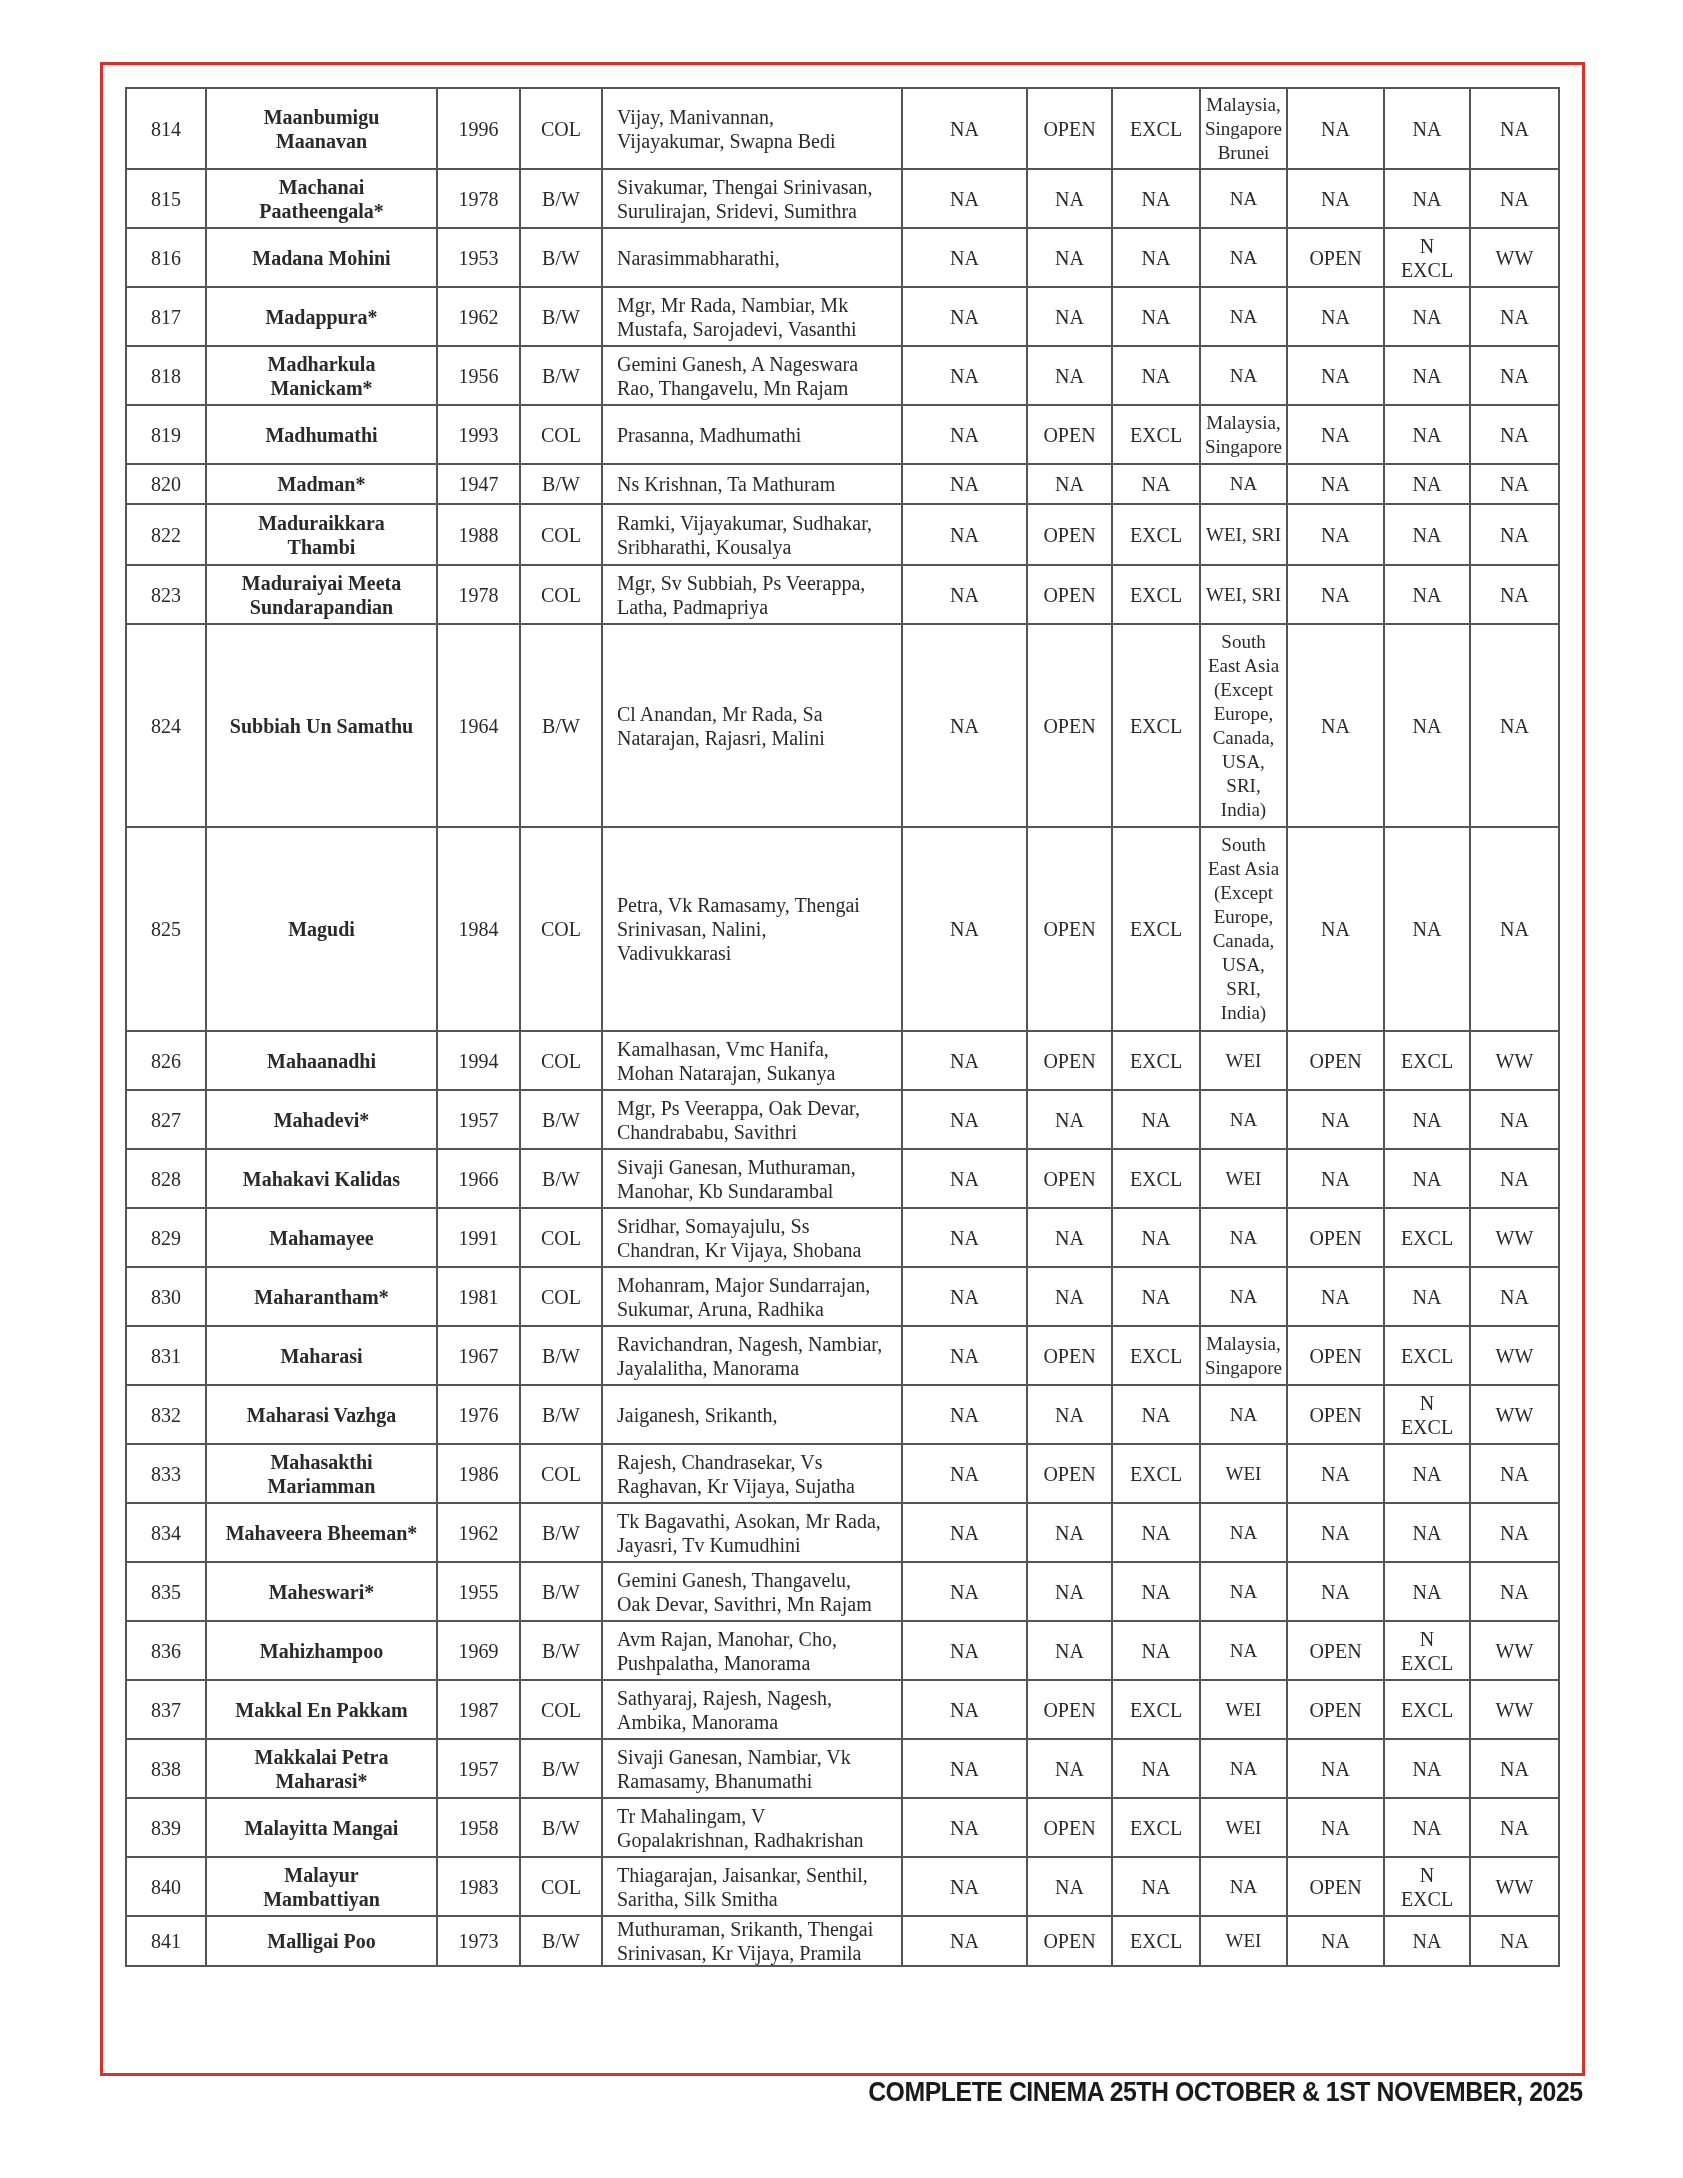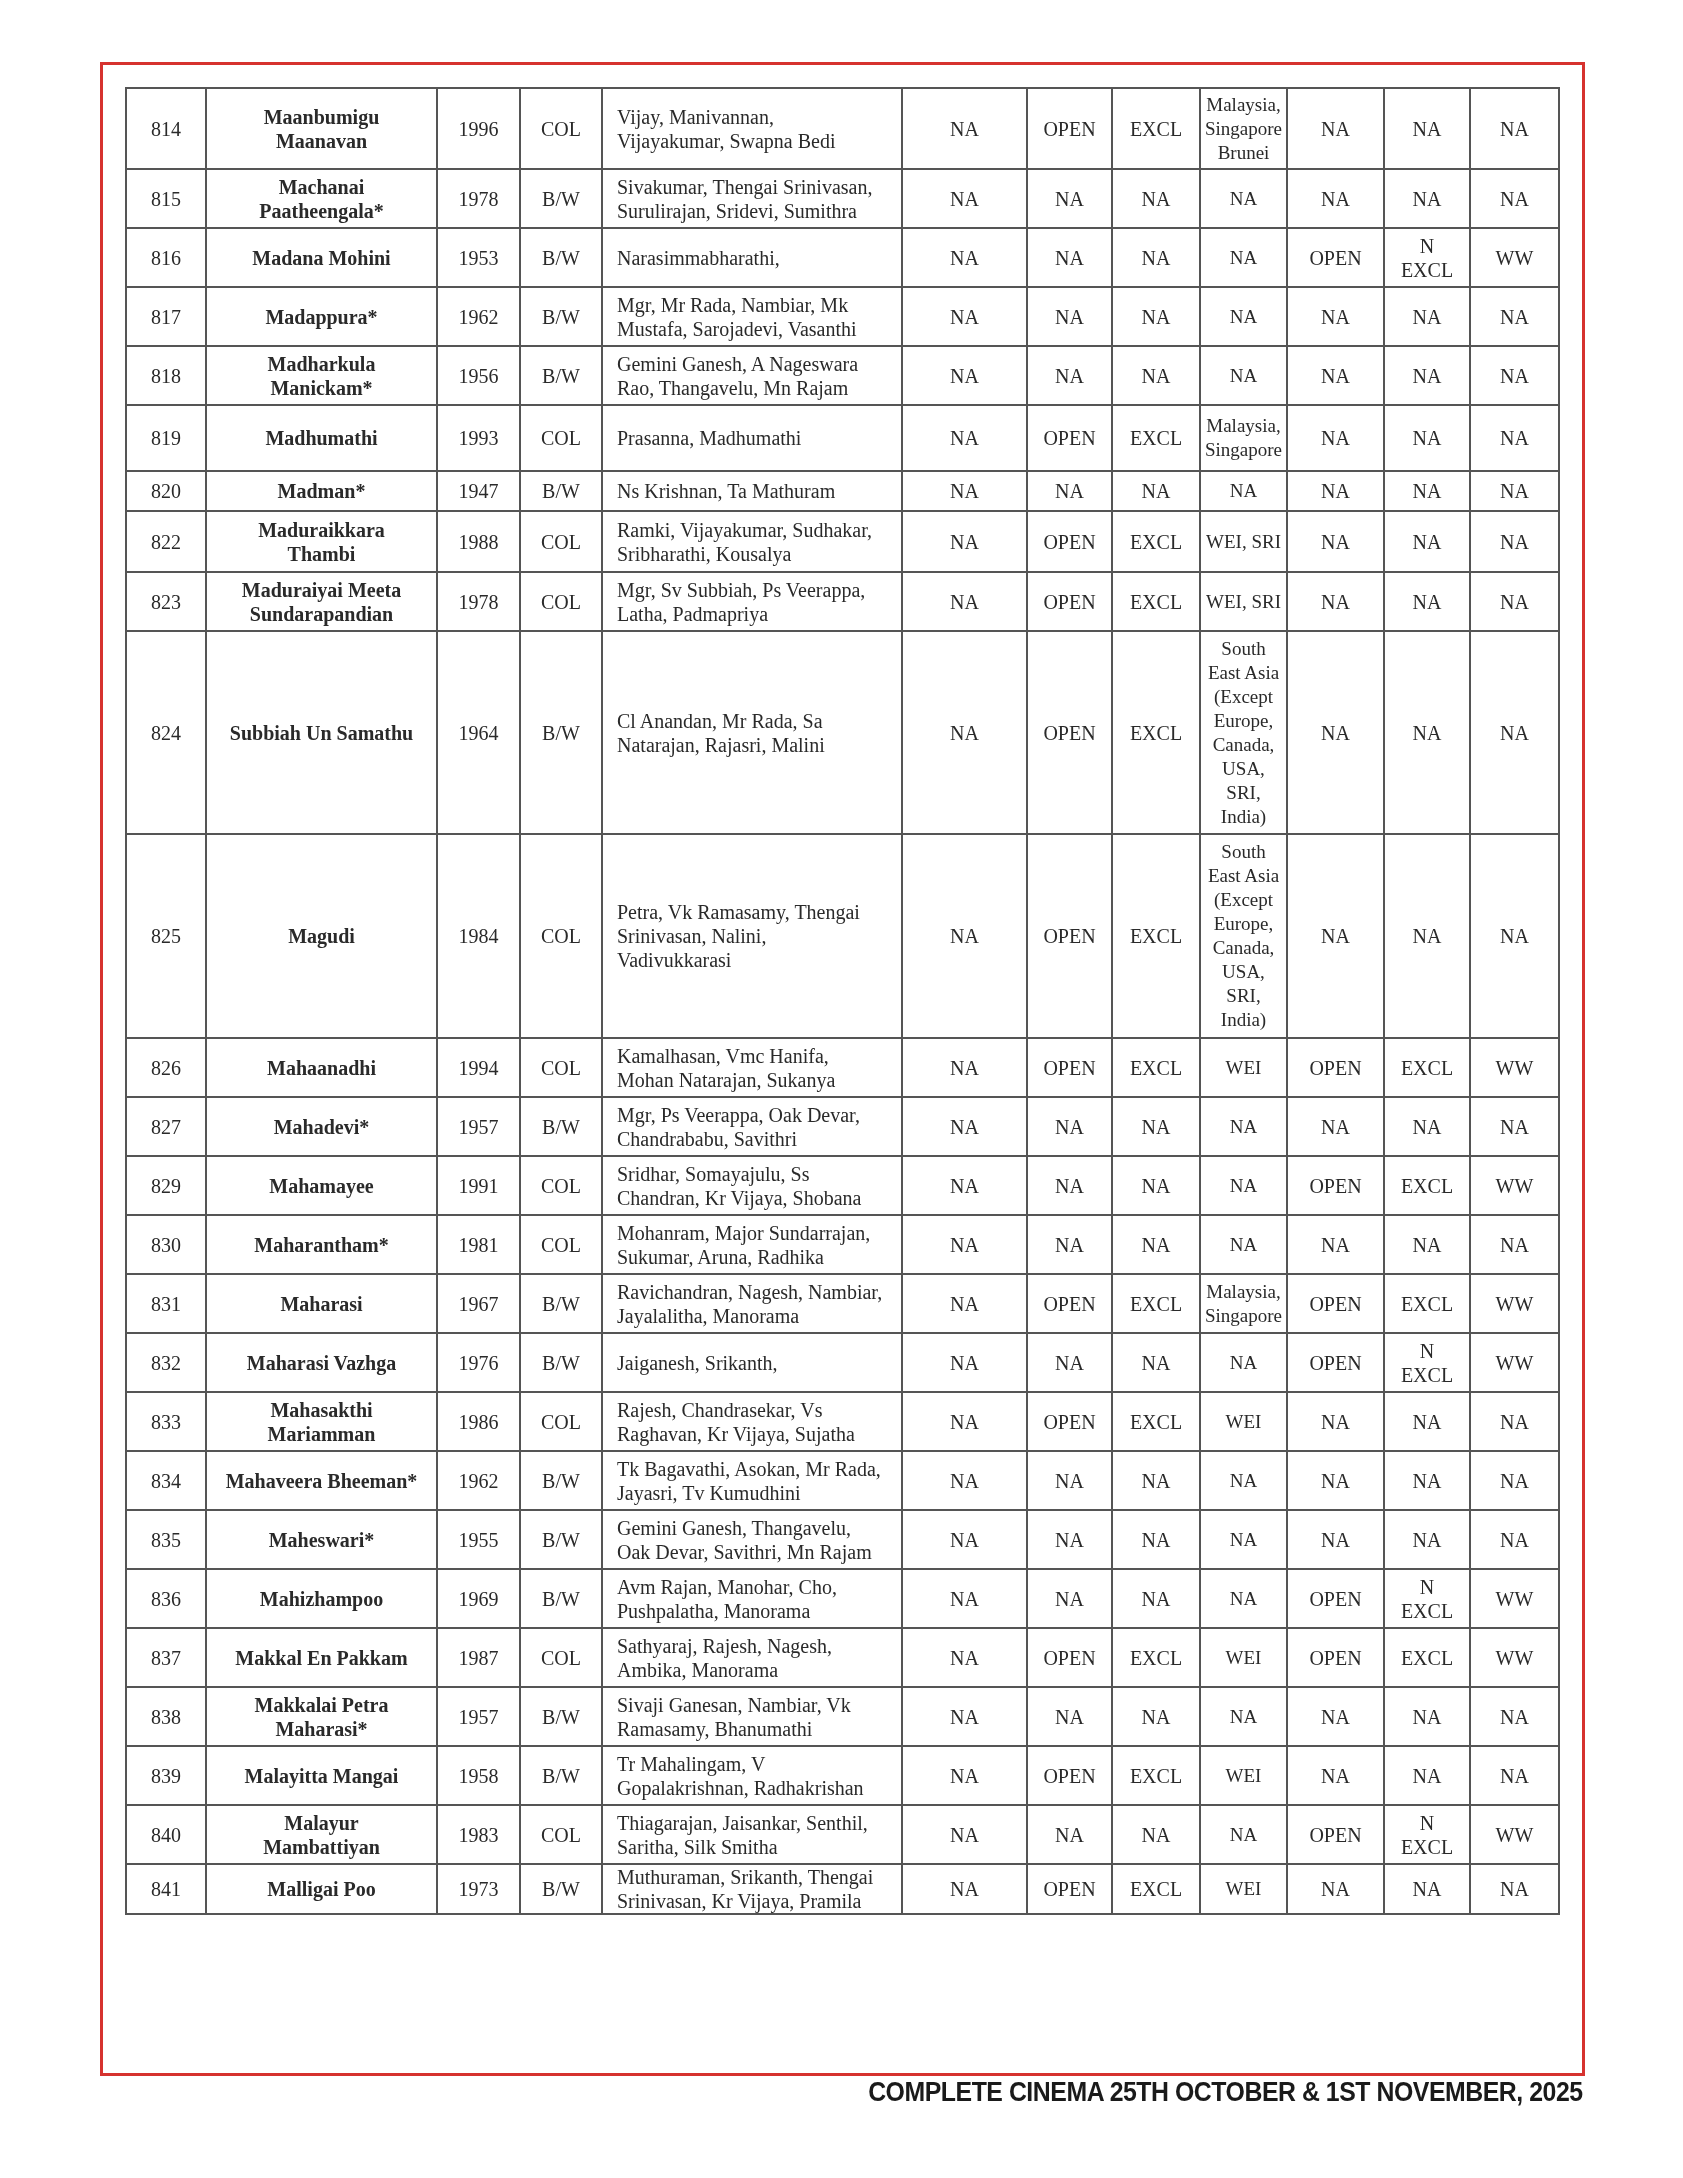--- a/index.html
+++ b/index.html
@@ -114,21 +114,21 @@
         <td class="cast ml">Gemini Ganesh, A Nageswara
 Rao, Thangavelu, Mn Rajam</td>
         <td class="ml">NA</td>
         <td class="ml">NA</td>
         <td class="ml">NA</td>
         <td class="region ml">NA</td>
         <td class="ml">NA</td>
         <td class="ml">NA</td>
         <td class="ml">NA</td>
       </tr>
-      <tr style="height: 66px;">
+      <tr style="height: 59px;">
         <td class="">819</td>
         <td class="title ml">Madhumathi</td>
         <td class="">1993</td>
         <td class="">COL</td>
         <td class="cast ml">Prasanna, Madhumathi</td>
         <td class="ml">NA</td>
         <td class="ml">OPEN</td>
         <td class="ml">EXCL</td>
         <td class="region ml">Malaysia,
 Singapore</td>
@@ -251,20 +251,35 @@
 Chandrababu, Savithri</td>
         <td class="ml">NA</td>
         <td class="ml">NA</td>
         <td class="ml">NA</td>
         <td class="region ml">NA</td>
         <td class="ml">NA</td>
         <td class="ml">NA</td>
         <td class="ml">NA</td>
       </tr>
       <tr style="height: 59px;">
+        <td class="">828</td>
+        <td class="title ml">Mahakavi Kalidas</td>
+        <td class="">1966</td>
+        <td class="">B/W</td>
+        <td class="cast ml">Sivaji Ganesan, Muthuraman,
+Manohar, Kb Sundarambal</td>
+        <td class="ml">NA</td>
+        <td class="ml">OPEN</td>
+        <td class="ml">EXCL</td>
+        <td class="region ml">WEI</td>
+        <td class="ml">NA</td>
+        <td class="ml">NA</td>
+        <td class="ml">NA</td>
+      </tr>
+      <tr style="height: 59px;">
         <td class="">829</td>
         <td class="title ml">Mahamayee</td>
         <td class="">1991</td>
         <td class="">COL</td>
         <td class="cast ml">Sridhar, Somayajulu, Ss
 Chandran, Kr Vijaya, Shobana</td>
         <td class="ml">NA</td>
         <td class="ml">NA</td>
         <td class="ml">NA</td>
         <td class="region ml">NA</td>

